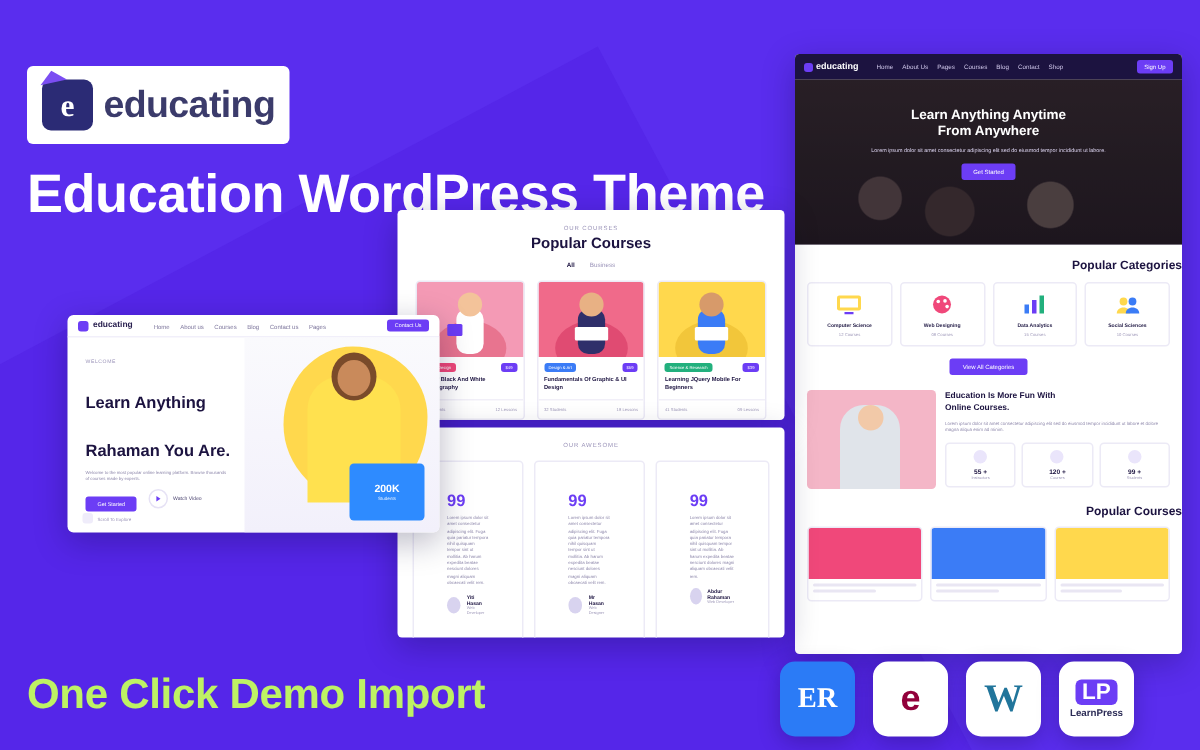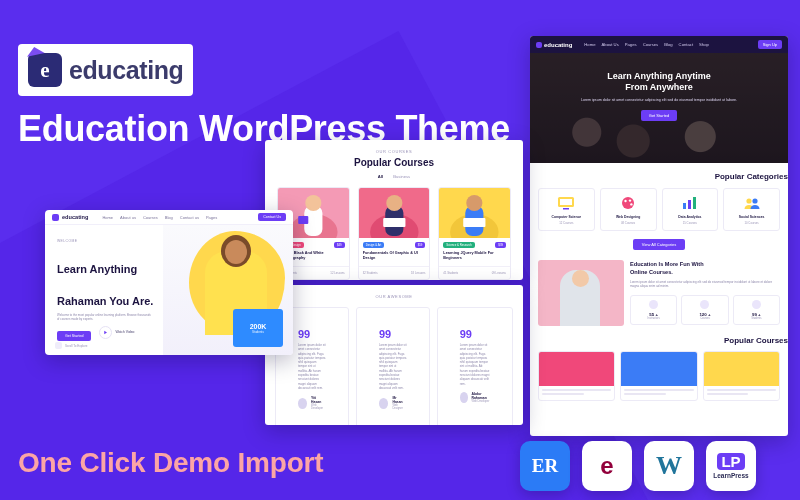--- a/index.html
+++ b/index.html
@@ -10,21 +10,21 @@
   .band2{position:absolute;width:1200px;height:900px;background:#4f1fe3;transform:rotate(-28deg);left:-520px;top:260px;opacity:.5;}
 
   
   .logo-box{position:absolute;left:18px;top:44px;width:175px;height:52px;background:#fff;border-radius:4px;display:flex;align-items:center;padding-left:10px;box-sizing:border-box;}
   .logo-mark{width:34px;height:34px;border-radius:6px;background:#2b2b75;position:relative;display:flex;align-items:center;justify-content:center;margin-right:7px;}
   .logo-mark span{color:#fff;font-size:21px;font-weight:700;line-height:1;font-family:"Liberation Serif",serif;}
   .cap{position:absolute;top:-6px;left:-2px;width:0;height:0;border-left:9px solid transparent;border-right:9px solid transparent;border-bottom:8px solid #7b4df2;transform:rotate(-12deg);}
   .logo-text{font-size:25px;font-weight:700;color:#3b3b6b;letter-spacing:-.4px;}
 
   .headline{position:absolute;left:18px;top:108px;font-size:36px;font-weight:700;color:#fff;letter-spacing:-.3px;}
-  .footline{position:absolute;left:18px;top:447px;font-size:28px;font-weight:700;color:#fca5a5;letter-spacing:-.2px;}
+  .footline{position:absolute;left:18px;top:447px;font-size:28px;font-weight:700;color:#bef264;letter-spacing:-.2px;}
 
   
   .panel{position:absolute;background:#fff;border-radius:3px;box-shadow:0 6px 22px rgba(12,6,50,.28);overflow:hidden;}
 
   
   #rightMock{left:530px;top:36px;width:258px;height:400px;}
   .rm-nav{height:17px;background:#1c1340;display:flex;align-items:center;padding:0 6px;box-sizing:border-box;}
   .rm-logo{color:#fff;font-size:6px;font-weight:700;display:flex;align-items:center;gap:2px;}
   .rm-logo i{width:6px;height:6px;background:#6c3df5;border-radius:2px;display:inline-block;}
   .rm-links{display:flex;gap:6px;margin-left:12px;}

